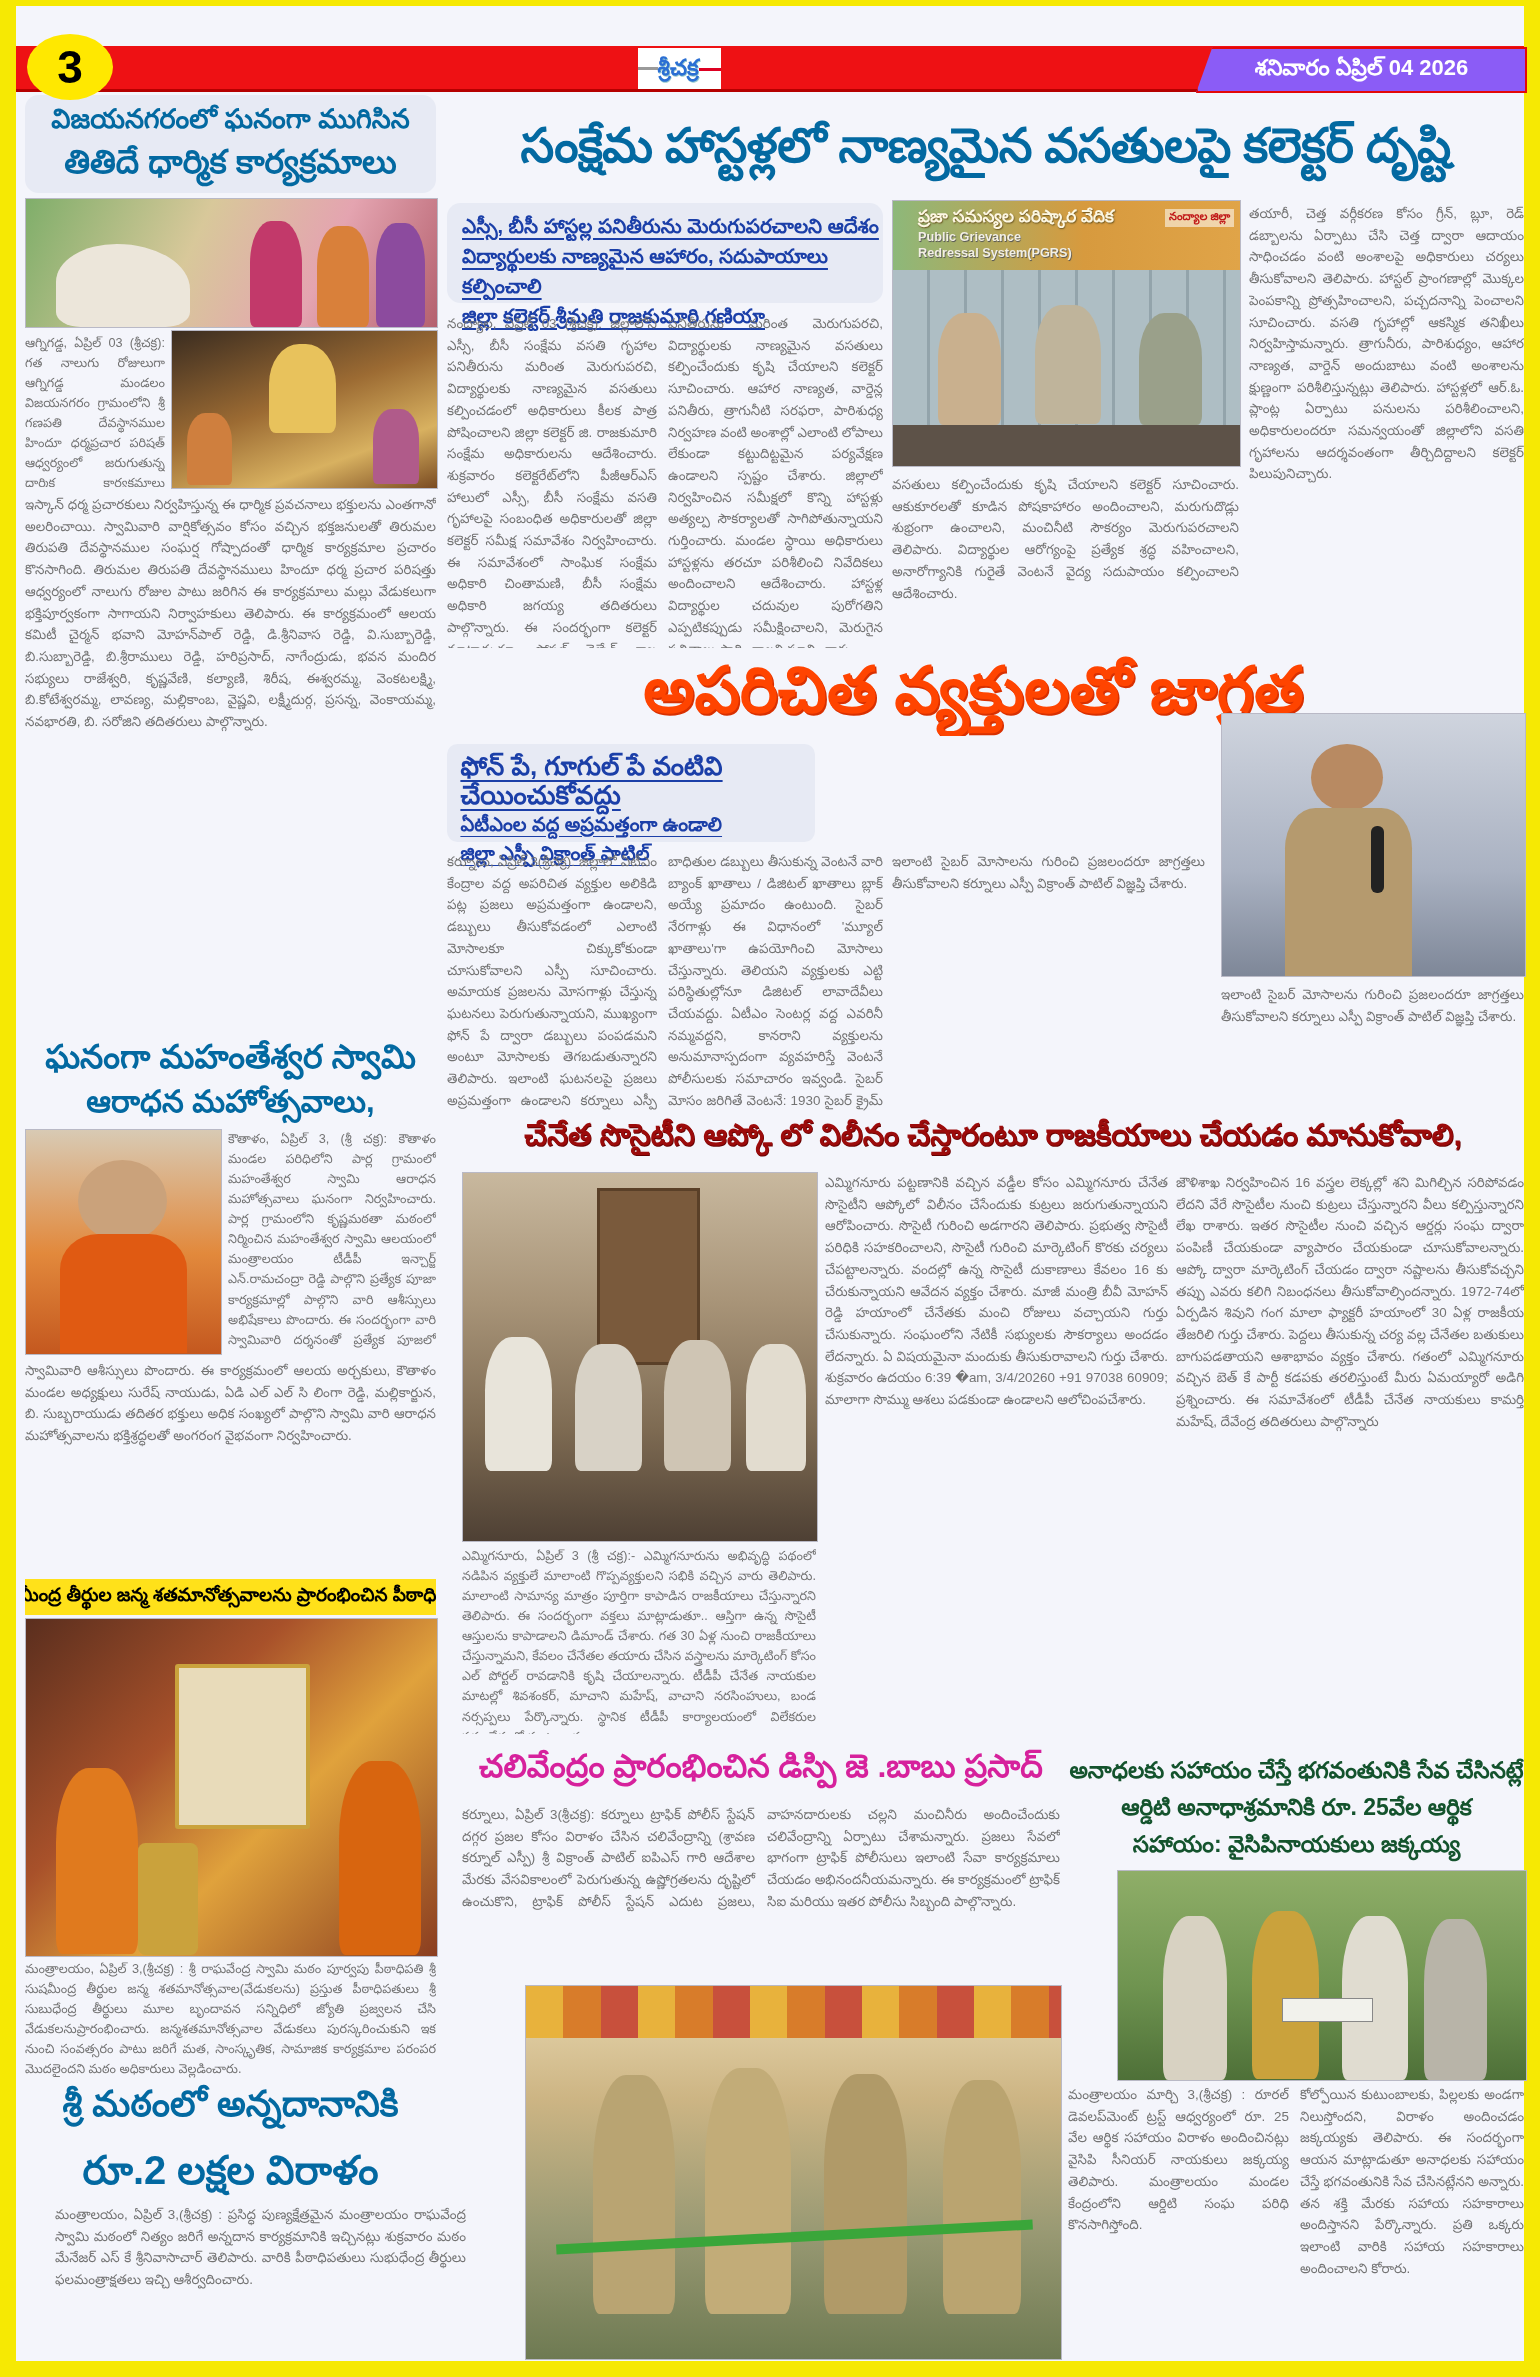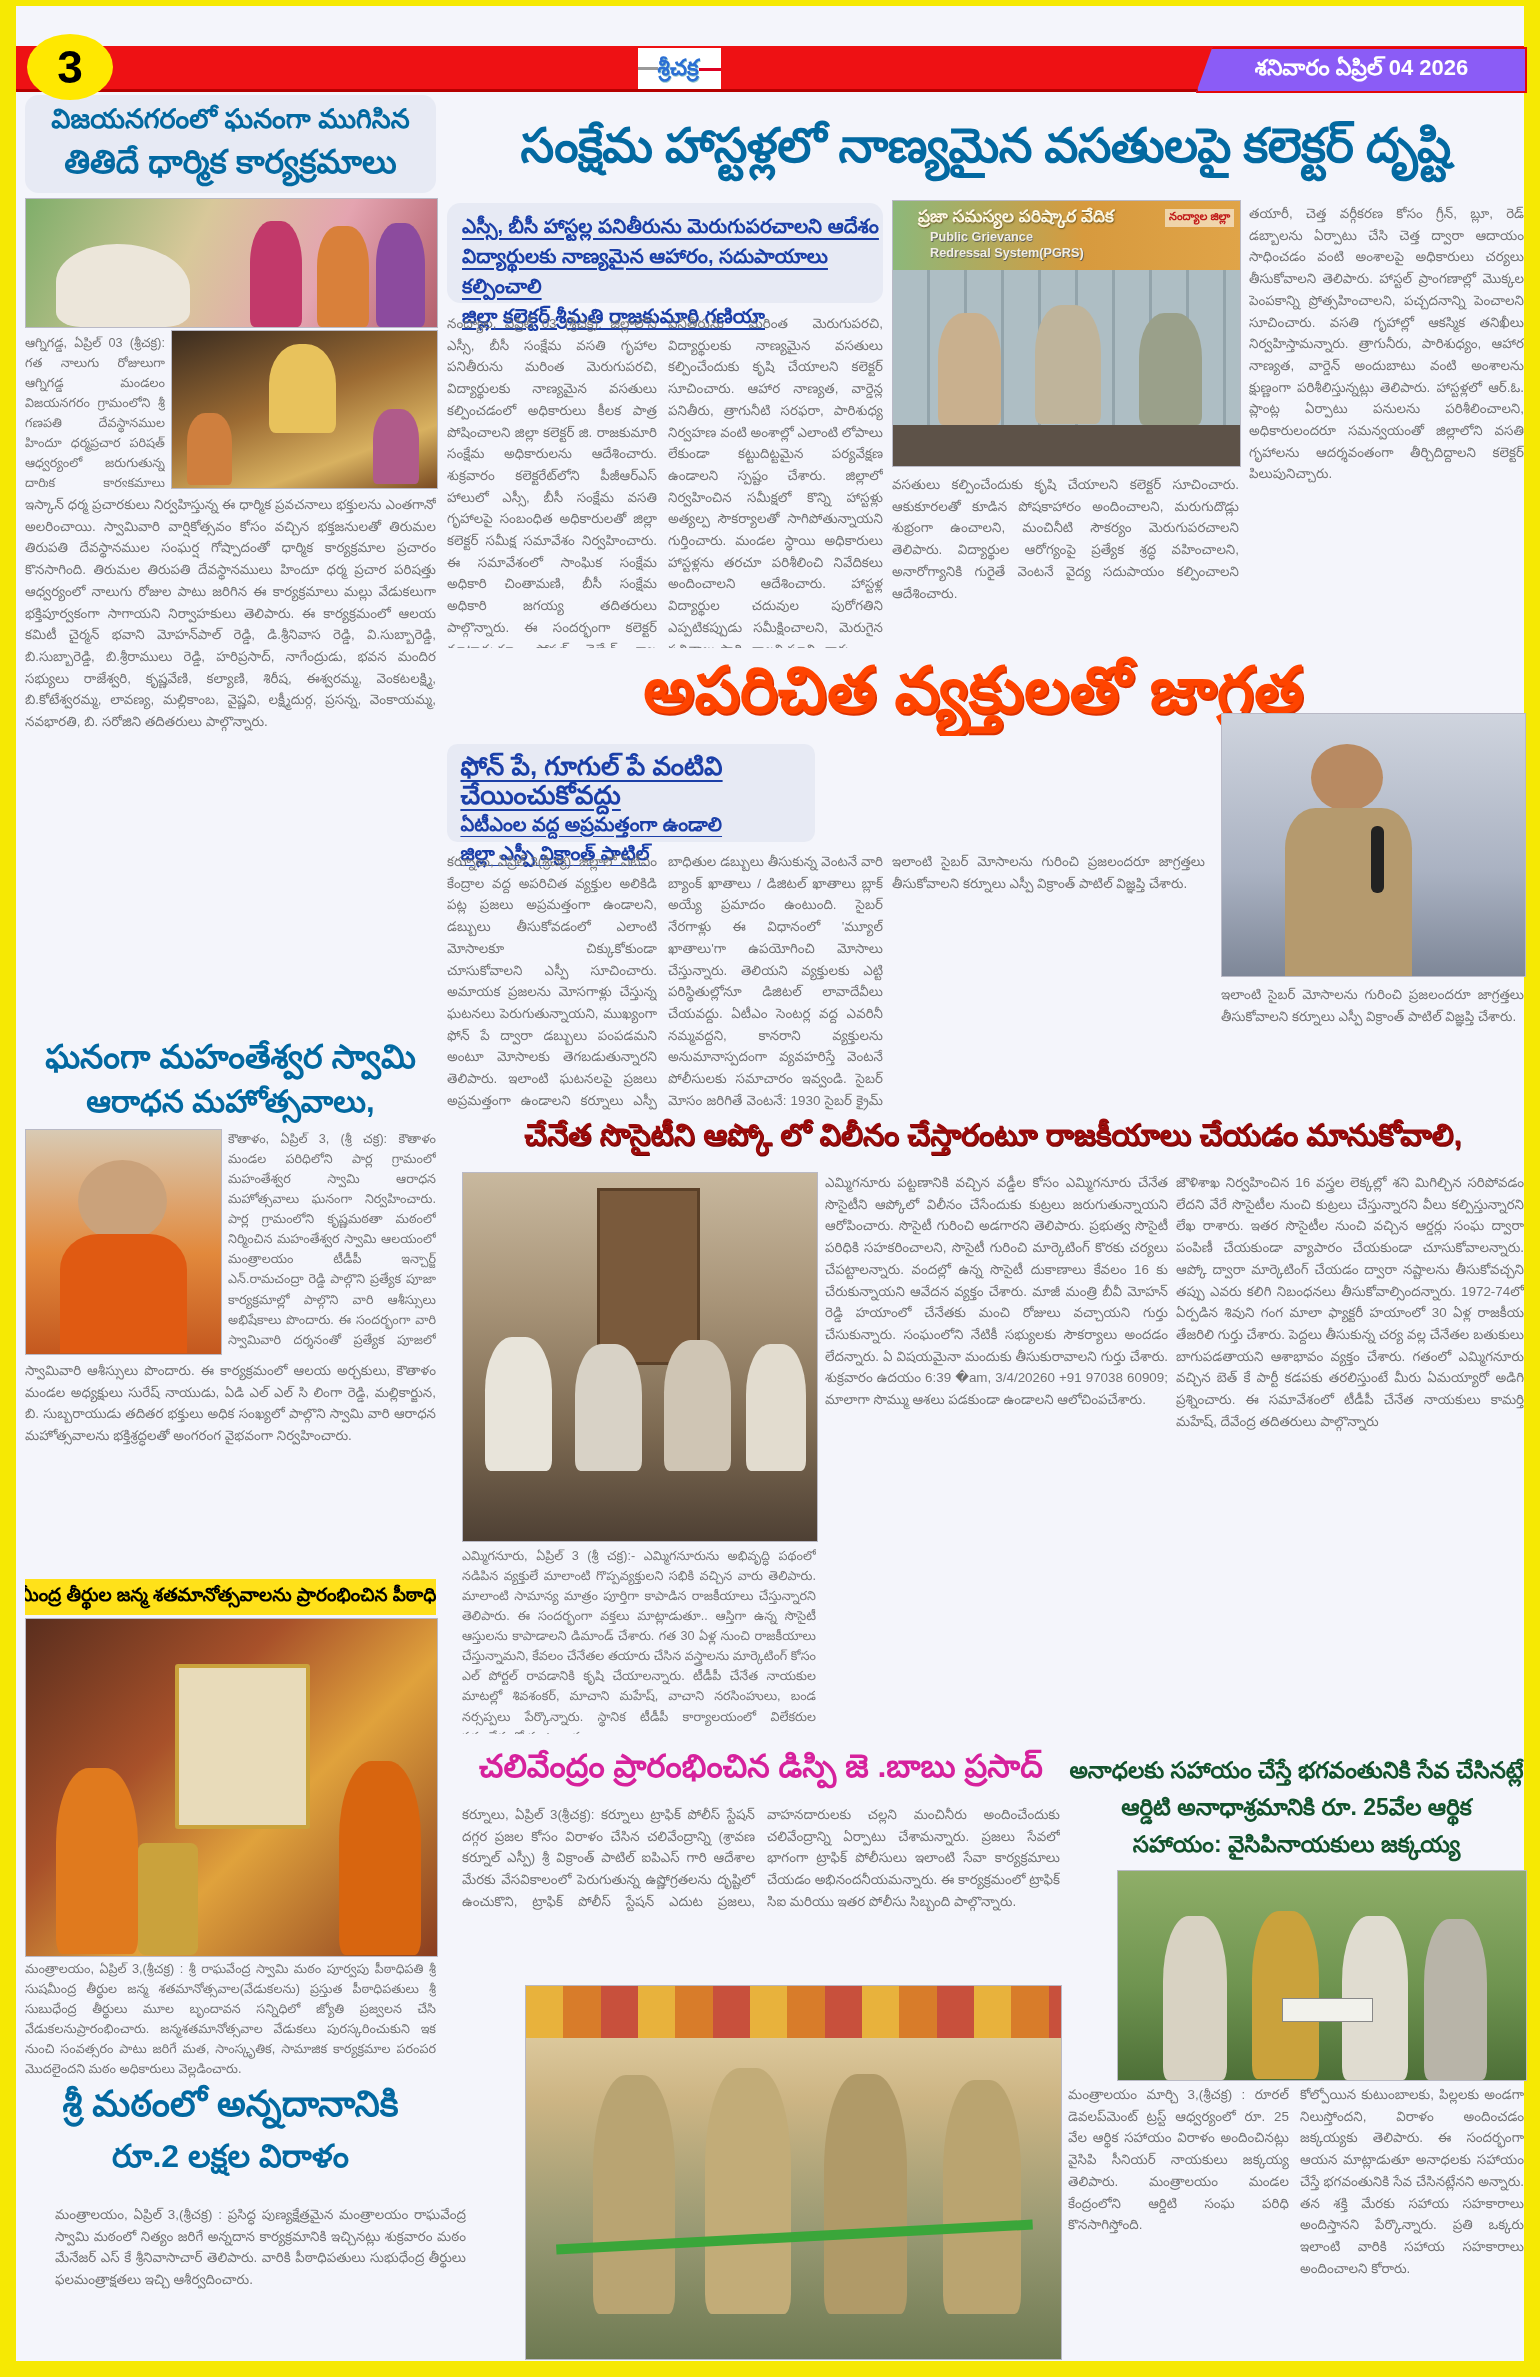--- a/index.html
+++ b/index.html
@@ -26,21 +26,21 @@
   .maroon-h{color:#9c0b0b;font-weight:bold;font-size:30px;text-shadow:0.7px 0.7px 0 #600;}
   .magenta-h{color:#d6219c;font-weight:bold;font-size:32px;}
   .blue-h{color:#14532d;font-weight:bold;font-size:23px;line-height:37px;}
   .black-h{color:#0369a1;font-weight:bold;}
   .highlight{background:#ffe11a;display:flex;align-items:center;justify-content:center;font-weight:bold;font-size:18.6px;color:#000;white-space:nowrap;overflow:hidden;}
   
   .photo{overflow:hidden;border:0.7px solid #b9b9c6;}
   .fig{position:absolute;border-radius:40% 40% 8% 8%;}
   .pgrs-banner{position:absolute;left:0;top:0;right:0;height:69px;background:linear-gradient(90deg,#8db87a,#d79a3e 55%,#e0a448);padding:6px 0 0 25px;box-sizing:border-box;}
   .pgrs-t{color:#fdf7e2;font-weight:bold;font-size:17px;text-shadow:0.7px 0.7px 1.5px #6b5520;}
-  .pgrs-e{color:#f2efe4;font-weight:bold;font-size:12.7px;line-height:15.7px;text-shadow:0.7px 0.7px 0.7px #555;margin-left:12px;}
+  .pgrs-e{color:#f2efe4;font-weight:bold;font-size:12.7px;line-height:15.7px;text-shadow:0.7px 0.7px 0.7px #555;}
   .pgrs-d{position:absolute;right:6px;top:7.5px;color:#c01818;font-weight:bold;font-size:11.2px;background:rgba(255,255,255,.55);padding:1.5px 3.7px;}
 </style>
 </head>
 <body>
 
 <div class="page">
   <div class="inner"></div>
 
   <div class="abs redbar" style="left:16.4px;top:46px;width:1508px;height:43px;"></div>
   <div class="abs pgnum" style="left:27px;top:34px;width:86px;height:66px;">
@@ -88,21 +88,21 @@
   <div class="abs photo" style="left:25px;top:1618px;width:411px;height:337px;background:linear-gradient(135deg,#5a2e1e,#a8512a 35%,#e0a23c 60%,#8a3d20);">
     <div class="fig" style="left:149px;top:45px;width:127px;height:157px;background:#e8dbba;border:4.5px solid #caa23c;border-radius:3px;"></div>
     <div class="fig" style="left:30px;top:149px;width:82px;height:186px;background:#e07a1e;"></div>
     <div class="fig" style="left:313px;top:142px;width:82px;height:194px;background:#d8650f;"></div>
     <div class="fig" style="left:112px;top:224px;width:60px;height:112px;background:#caa23c;border-radius:7.5px;"></div>
   </div>
   <div class="abs body small" style="left:25px;top:1959px;width:411px;height:119px;">మంత్రాలయం, ఏప్రిల్ 3,(శ్రీచక్ర) : శ్రీ రాఘవేంద్ర స్వామి మఠం పూర్వపు పీఠాధిపతి శ్రీ సుషమీంద్ర తీర్థుల జన్మ శతమానోత్సవాల(వేడుకలను) ప్రస్తుత పీఠాధిపతులు శ్రీ సుబుధేంద్ర తీర్థులు మూల బృందావన సన్నిధిలో జ్యోతి ప్రజ్వలన చేసి వేడుకలనుప్రారంభించారు. జన్మశతమానోత్సవాల వేడుకలు పురస్కరించుకుని ఇక నుంచి సంవత్సరం పాటు జరిగే మత, సాంస్కృతిక, సామాజిక కార్యక్రమాల పరంపర మొదలైందని మఠం అధికారులు వెల్లడించారు.</div>
 
   <div class="abs" style="left:25px;top:2083px;width:411px;height:113px;">
     <div class="center black-h nowrap" style="font-size:36px;">శ్రీ మఠంలో అన్నదానానికి</div>
-    <div class="center black-h" style="font-size:32px;margin-top:5px;">రూ.2 లక్షల విరాళం</div>
+    <div class="center black-h" style="font-size:40px;margin-top:15px;">రూ.2 లక్షల విరాళం</div>
   </div>
   <div class="abs body" style="left:25px;top:2204px;width:411px;height:149px;margin-left:30px;">మంత్రాలయం, ఏప్రిల్ 3,(శ్రీచక్ర) : ప్రసిద్ధ పుణ్యక్షేత్రమైన మంత్రాలయం రాఘవేంద్ర స్వామి మఠంలో నిత్యం జరిగే అన్నదాన కార్యక్రమానికి ఇచ్చినట్లు శుక్రవారం మఠం మేనేజర్ ఎస్ కే శ్రీనివాసాచార్ తెలిపారు. వారికి పీఠాధిపతులు సుభుధేంద్ర తీర్థులు ఫలమంత్రాక్షతలు ఇచ్చి ఆశీర్వదించారు.</div>
 
   <div class="abs center green-h nowrap" style="left:447px;top:118px;width:1077px;height:78px;">సంక్షేమ హాస్టళ్లలో నాణ్యమైన వసతులపై కలెక్టర్ దృష్టి</div>
   <div class="abs hbox" style="left:447px;top:203px;width:436px;height:100px;padding:7.5px 0 0 15px;box-sizing:border-box;">
     <div class="subhead" style="font-size:20px;line-height:30px;">ఎస్సీ, బీసీ హాస్టల్ల పనితీరును మెరుగుపరచాలని ఆదేశం</div>
     <div class="subhead" style="font-size:20px;line-height:30px;">విద్యార్థులకు నాణ్యమైన ఆహారం, సదుపాయాలు కల్పించాలి</div>
     <div class="subhead" style="font-size:20px;line-height:30px;">జిల్లా కలెక్టర్ శ్రీమతి రాజకుమారి గణియా</div>
   </div>
   <div class="abs photo" style="left:892px;top:200px;width:347px;height:265px;background:#9fb0b6;">

